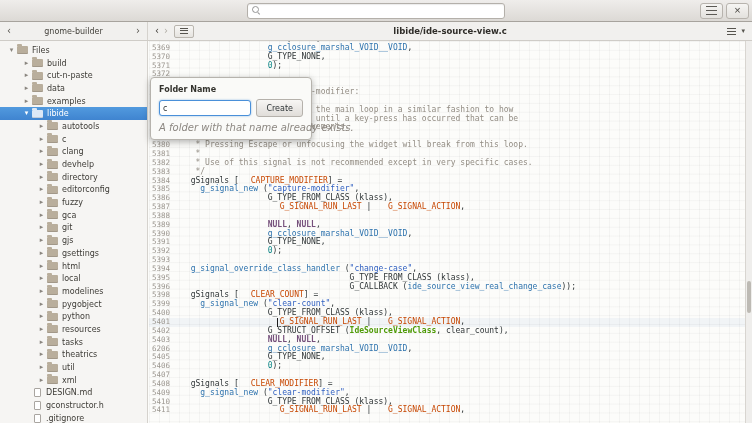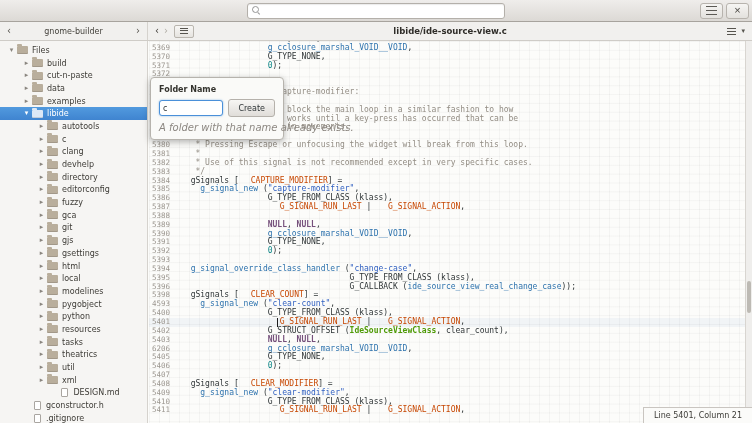--- a/index.html
+++ b/index.html
@@ -85,21 +85,21 @@
   .tok-t{color:#4e9a06;font-weight:bold;}
   .tok-n{color:#75507b;font-weight:bold;}
   .tok-d{color:#148a8a;}
 
   
   .vscrollbar{position:absolute;right:0;top:41px;width:7px;bottom:0;background:#efeeec;
     border-left:1px solid #d8d5d0;box-sizing:border-box;}
   .vthumb{position:absolute;left:1px;right:1px;top:240px;height:32px;background:#bdbab4;border-radius:3px;}
 
   
-  .popover{position:absolute;left:150px;top:77px;width:134px;background:#fafaf8;
+  .popover{position:absolute;left:150px;top:77px;width:162px;background:#fafaf8;
     border:1px solid #b6b3ad;border-radius:4px;box-shadow:0 2px 7px rgba(0,0,0,.3);
     padding:7px 8px 6px;z-index:6;box-sizing:border-box;}
   .pop-title{font-size:8px;font-weight:bold;color:#34332e;}
   .pop-row{display:flex;gap:5px;margin-top:5px;align-items:center;}
   .pop-input{flex:1;width:60px;height:16px;box-sizing:border-box;font:8px "DejaVu Sans", sans-serif;
     border:1px solid #4a90d9;box-shadow:0 0 2px rgba(74,144,217,.65);border-radius:3px;
     padding:0 3px;outline:none;background:#fff;color:#2e3436;}
   .pop-btn{height:18px;font:8px "DejaVu Sans", sans-serif;padding:0 9px;
     background:linear-gradient(#f7f6f4,#e0ddd9);border:1px solid #b5b1ab;border-radius:3px;color:#2e3436;}
   .pop-msg{margin-top:5px;font-size:10px;color:#8c8781;white-space:nowrap;font-style:italic;}
@@ -279,21 +279,21 @@
         <div class="tree-row" style="padding-left: 37px;">
           <span class="expander">▸</span>
           <span class="folder-icon"></span>
           <span class="tree-label">util</span>
         </div>
         <div class="tree-row" style="padding-left: 37px;">
           <span class="expander">▸</span>
           <span class="folder-icon"></span>
           <span class="tree-label">xml</span>
         </div>
-        <div class="tree-row" style="padding-left: 22px; justify-content: center;">
+        <div class="tree-row" style="padding-left: 22px;">
           <span class="expander"></span>
           <span class="file-icon"></span>
           <span class="tree-label">DESIGN.md</span>
         </div>
         <div class="tree-row" style="padding-left: 22px;">
           <span class="expander"></span>
           <span class="file-icon"></span>
           <span class="tree-label">gconstructor.h</span>
         </div>
         <div class="tree-row" style="padding-left: 22px;">
@@ -419,21 +419,21 @@
         </div>
         <div class="crow">
           <span class="ln">5396</span>
           <span class="ctext"><span class="tok-p">                                   G_CALLBACK (</span><span class="tok-f">ide_source_view_real_change_case</span><span class="tok-p">));</span></span>
         </div>
         <div class="crow">
           <span class="ln">5398</span>
           <span class="ctext"><span class="tok-p">  gSignals [</span><span class="tok-c">CLEAR_COUNT</span><span class="tok-p">] =</span></span>
         </div>
         <div class="crow">
-          <span class="ln">4593</span>
+          <span class="ln">5399</span>
           <span class="ctext"><span class="tok-p">    </span><span class="tok-f">g_signal_new</span><span class="tok-p"> (</span><span class="tok-s">"clear-count"</span><span class="tok-p">,</span></span>
         </div>
         <div class="crow">
           <span class="ln">5400</span>
           <span class="ctext"><span class="tok-p">                  G_TYPE_FROM_CLASS (klass),</span></span>
         </div>
         <div class="crow current">
           <span class="ln">5401</span>
           <span class="ctext"><span class="tok-p">                  </span><span class="tok-c">G_SIGNAL_RUN_LAST</span><span class="tok-p"> | </span><span class="tok-c">G_SIGNAL_ACTION</span><span class="tok-p">,</span></span>
         </div>
@@ -486,15 +486,14 @@
 
   <div class="popover">
     <div class="pop-title">Folder Name</div>
     <div class="pop-row">
       <input class="pop-input" type="text" value="c" style="">
       <button class="pop-btn">Create</button>
     </div>
     <div class="pop-msg">A folder with that name already exists.</div>
   </div>
 
-  <div class="statusbox">Line 5401, Column 21</div>
 
 </div>
 
 </body></html>

